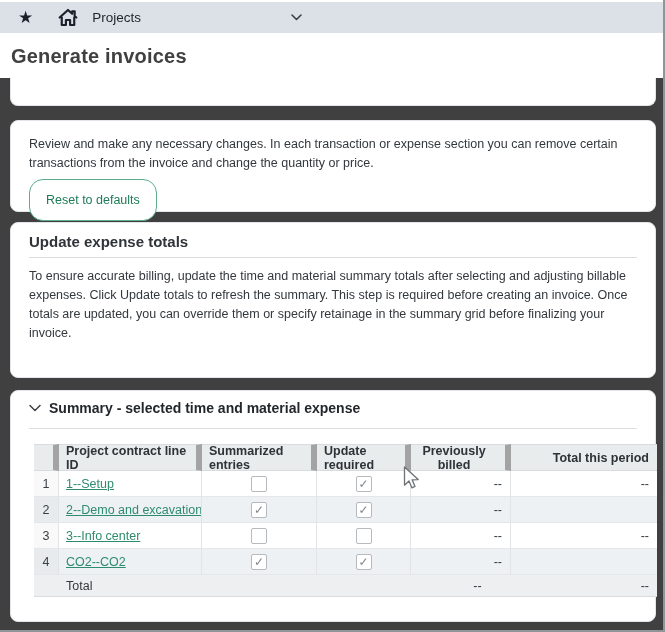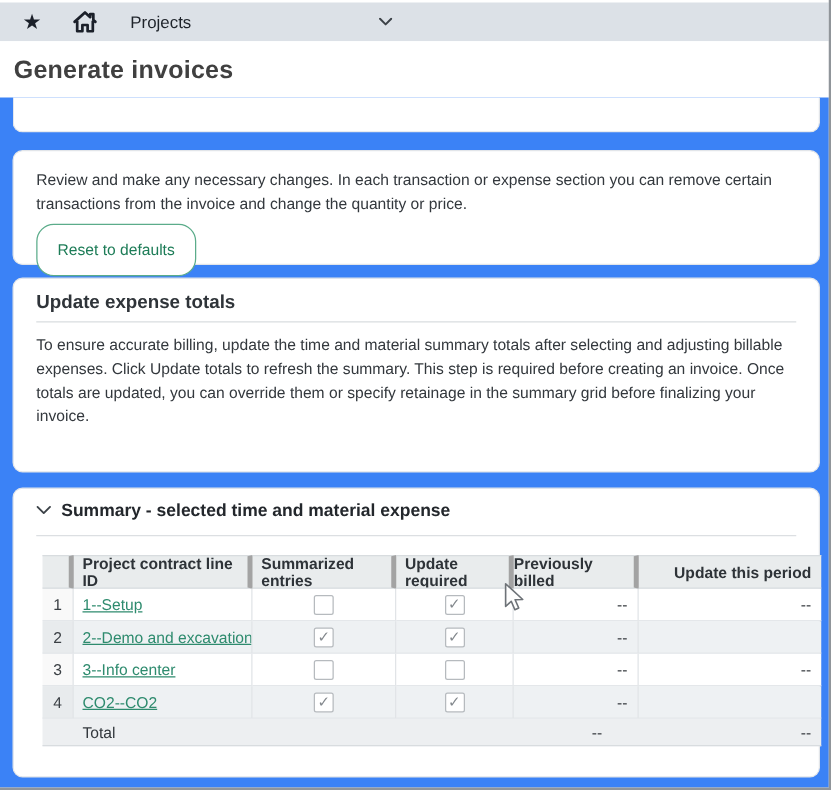--- a/index.html
+++ b/index.html
@@ -4,29 +4,29 @@
 <style>
   * { margin:0; padding:0; box-sizing:border-box; font-family:"Liberation Sans", sans-serif; }
   html,body { width:665px; height:632px; }
   body { position:relative; background:#fff; overflow:hidden; }
   .frame { position:absolute; inset:0; border-right:2px solid #90959a; border-bottom:2px solid #90959a; pointer-events:none; z-index:50; }
 
   
   .topbar { position:absolute; top:2px; left:0; right:2px; height:31px; background:#dce1e7; display:flex; align-items:center; }
   .star-icon { margin-left:18px; font-size:17px; line-height:1; color:#1b202a; }
   .home-icon { margin-left:25px; display:flex; }
-  .nav-label { margin-left:26px; font-size:13.5px; color:#1e232a; font-weight:500; }
+  .nav-label { margin-left:14px; font-size:13.5px; color:#1e232a; font-weight:500; }
   .nav-chevron { margin-left:150px; display:flex; }
 
   
   .titlebar { position:absolute; top:33px; left:0; right:2px; height:45px; background:#fff; }
   .page-title { position:absolute; left:11px; top:12px; font-size:20px; font-weight:700; color:#404040; letter-spacing:.2px; }
 
   
-  .page { position:absolute; top:78px; left:0; right:2px; bottom:2px; background:#3b82f6; }
+  .page { position:absolute; top:78px; left:0; right:2px; bottom:2px; background:#404040; }
   .card { position:absolute; left:10px; right:7px; background:#fff; border:1px solid #e2e5e9; border-radius:8px; }
   .card-partial { top:0; height:28px; border-top:none; border-radius:0 0 8px 8px; }
   .card-review { top:42px; height:92px; }
   .card-update { top:144px; height:156px; }
   .card-summary { top:312px; height:232px; }
 
   .body-text { position:absolute; left:18px; font-size:12.5px; line-height:19px; color:#33383d; width:602px; }
   .btn { position:absolute; left:18px; display:inline-flex; align-items:center; height:42px; padding:0 16px; background:#fff;
          border:1.5px solid #5bac8a; border-radius:14px; color:#1d7c57; font-size:12.5px; cursor:pointer; white-space:nowrap; }
 
@@ -40,24 +40,24 @@
 
   
   .tbl { position:absolute; left:23px; top:53px; width:623px; font-size:12.5px; color:#33383d; }
   .tr { display:flex; }
   .td { border-right:1px solid #e1e4e7; border-bottom:1px solid #e4e7ea; display:flex; align-items:center; overflow:hidden; }
   .td:last-child { border-right:none; }
   .c0 { width:25px; justify-content:center; }
   .c1 { width:143px; padding-left:7px; }
   .c2 { width:115px; justify-content:center; }
   .c3 { width:94px; justify-content:center; }
-  .c4 { width:100px; justify-content:flex-end; padding-right:8px; }
+  .c4 { width:100px; justify-content:flex-end; padding-right:8px;text-align:center; }
   .c5 { width:146px; justify-content:flex-end; padding-right:8px; }
   .thead { height:27px; background:#e9eced; }
-  .thead .td { border-top:1px solid #d8dcdf; border-right:4px solid #a3a3a3; border-bottom:1px solid #d8dcdf; font-weight:600; color:#2e3338; }
+  .thead .td { border-top:1px solid #d8dcdf; border-right:6px solid #a3a3a3; border-bottom:1px solid #d8dcdf; font-weight:600; color:#2e3338; }
   .thead .td:last-child { border-right:none; }
   .thead .c1, .thead .c2, .thead .c3 { justify-content:flex-start; padding-left:7px; }
   .thead .c4, .thead .c5 { justify-content:flex-end; padding-right:8px; }
   .row { height:26px; background:#fff; }
   .row.alt { background:#eef1f3; }
   .row .c0 { background:rgba(0,0,0,0.025); color:#3a3f44; }
   .link { color:#2e8b6e; text-decoration:underline; cursor:pointer; white-space:nowrap; }
   .cb { width:16px; height:16px; border:1px solid #b6babe; border-radius:2px; background:#fff; display:flex; align-items:center; justify-content:center; }
   .cb .check { font-size:12px; color:#83888d; line-height:1; transform:translateY(-0.5px); }
   .trow { height:22px; background:#edeff1; display:flex; align-items:center; border-bottom:1px solid #d8dcdf;gap:41px; }
@@ -117,21 +117,21 @@
     </div>
     <div class="summary-rule"></div>
 
     <div class="tbl">
       <div class="tr thead">
         <div class="td c0"></div>
         <div class="td c1">Project contract line ID</div>
         <div class="td c2">Summarized entries</div>
         <div class="td c3">Update required</div>
         <div class="td c4">Previously billed</div>
-        <div class="td c5">Update this period</div>
+        <div class="td c5">Total this period</div>
       </div>
 
       <div class="tr row">
         <div class="td c0">1</div>
         <div class="td c1">
             <span class="link">1--Setup</span>
           </div>
         <div class="td c2">
             <span class="cb">
               <span class="check"></span>

